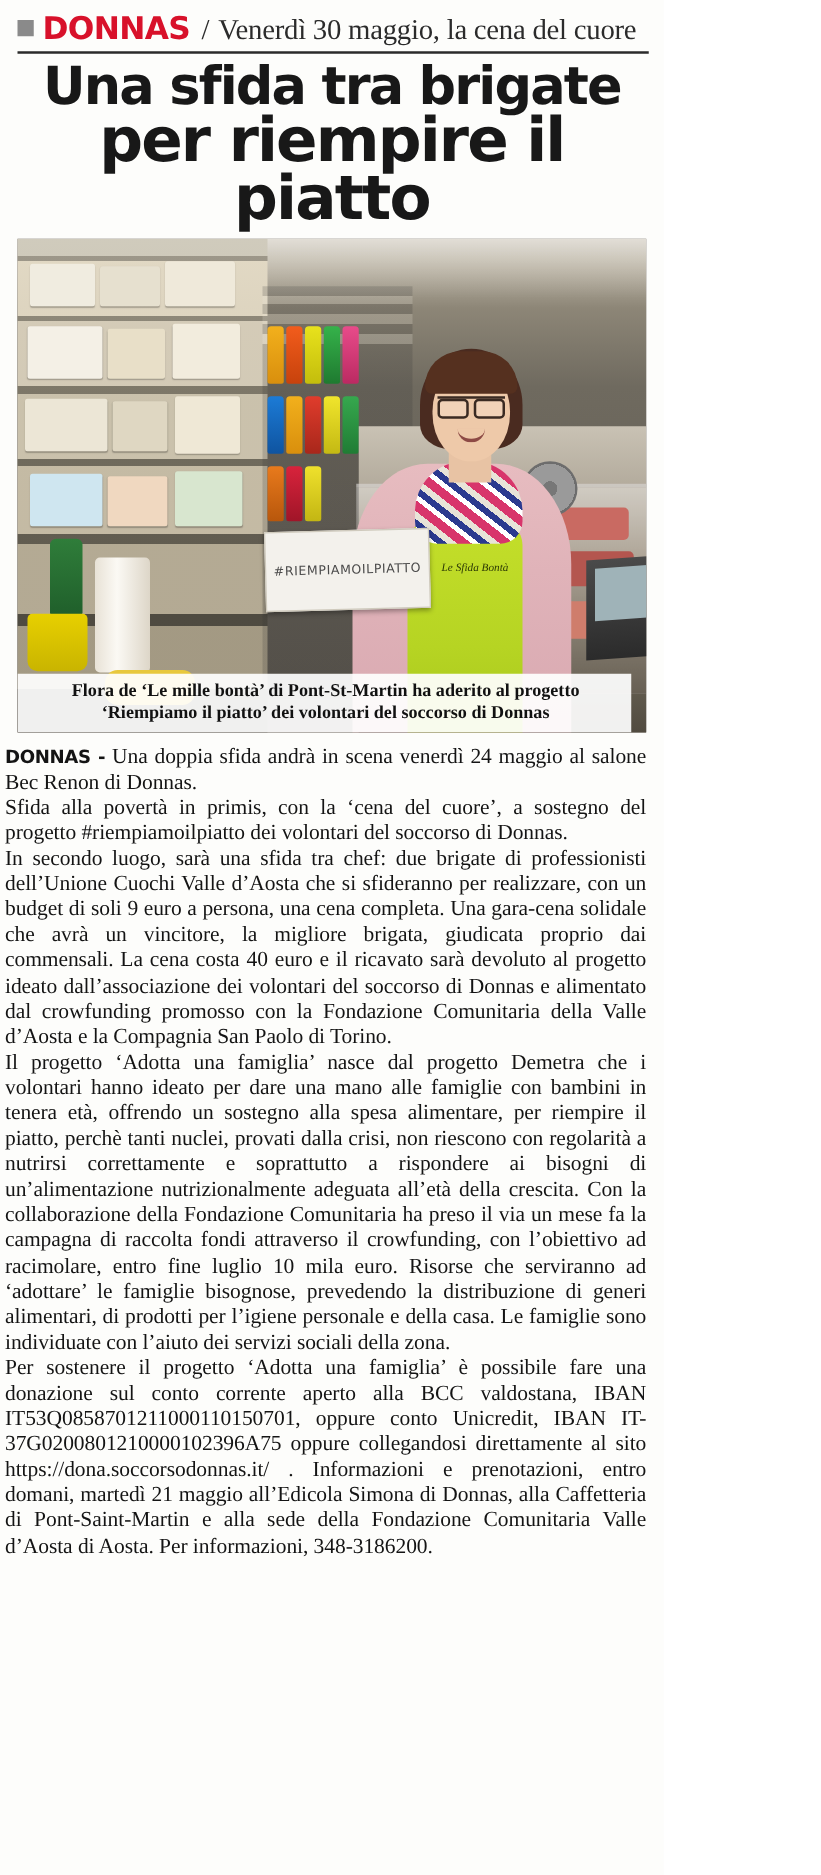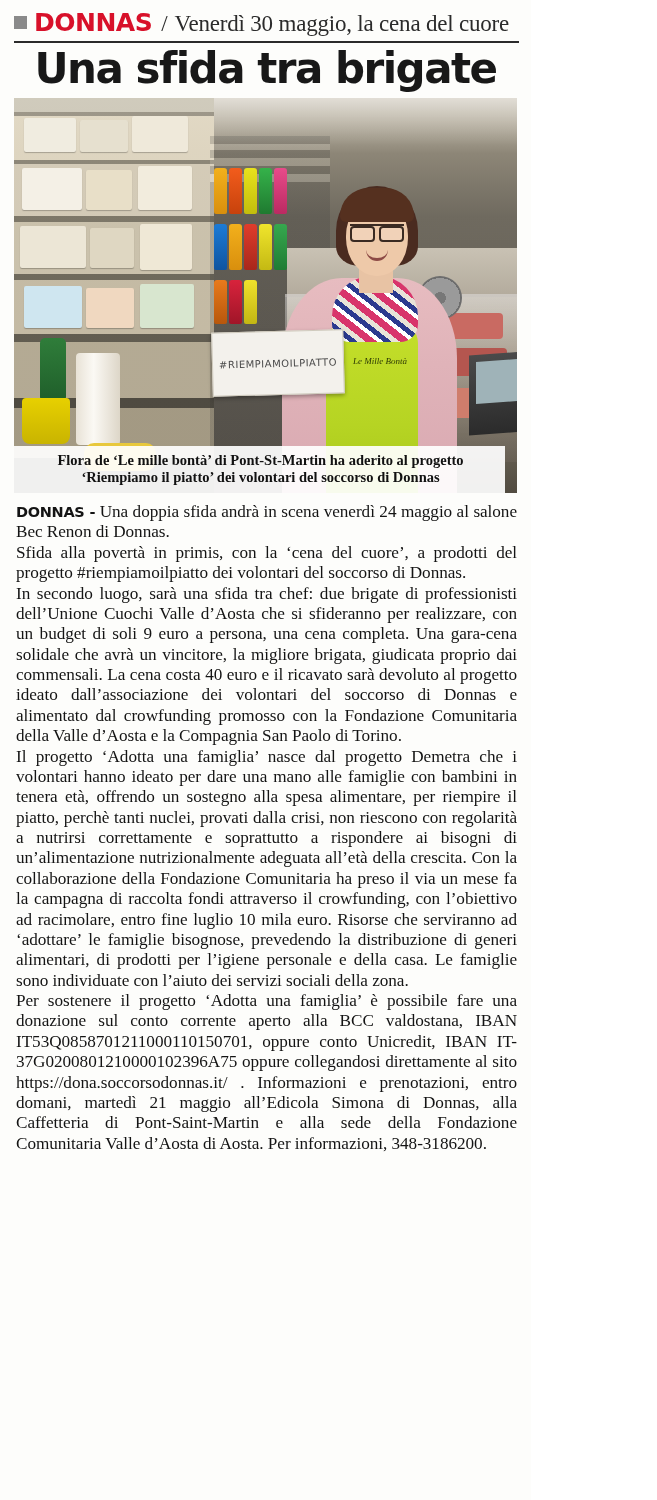--- a/index.html
+++ b/index.html
@@ -299,21 +299,21 @@
     font-weight: bold;
     font-size: 14.5px;
     line-height: 1.18;
     color: #111;
     text-align: center;
   }
   .caption-text .line { display: block; }
 
   
   .body-col {
-    margin: 9px 14px 0 16px;
+    margin: 9px 14px 0 4px;
     font-family: "Liberation Serif", serif;
     font-size: 17.2px;
     line-height: 1.185;
     text-align: justify;
     color: #141414;
     letter-spacing: -0.05px;
   }
   .body-col p { margin: 0 0 0 0; }
   .dateline {
     font-family: "DejaVu Sans", sans-serif;
@@ -338,20 +338,21 @@
   <div class="kicker-row">
     <span class="kicker-square"></span>
     <span class="kicker-section">DONNAS</span>
     <span class="kicker-sep">/</span>
     <span class="kicker-text">Venerdì 30 maggio, la cena del cuore</span>
   </div>
   <div class="rule"></div>
 
   <div class="headline">
     <span class="l1">Una sfida tra brigate</span>
+    <span class="l2">per riempire il piatto</span>
   </div>
 
   <div class="photo-wrap">
     <div class="photo"></div>
     <div class="shelf-left"></div>
 
     <div class="pkg" style="left:10px; top:20px; width:52px; height:34px; background:#f0ece0;"></div>
     <div class="pkg" style="left:66px; top:22px; width:48px; height:32px; background:#e6e0cf;"></div>
     <div class="pkg" style="left:118px; top:18px; width:56px; height:36px; background:#efe9da;"></div>
     <div class="pkg" style="left:8px; top:70px; width:60px; height:42px; background:#f4f0e6;"></div>
@@ -387,21 +388,21 @@
     <div class="meat" style="right:86px; top:252px; width:56px; height:26px; background:#e0b29a;"></div>
     <div class="meat" style="right:16px; top:290px; width:64px; height:30px; background:#cf7d6c;"></div>
     <div class="meat" style="right:88px; top:292px; width:52px; height:28px; background:#e8cbb4;"></div>
 
     <div class="register"></div>
     <div class="register-screen"></div>
     <div class="fan"></div>
 
     <div class="woman-body"></div>
     <div class="apron"></div>
-    <div class="apron-logo">Le Mille Bontà</div>
+    <div class="apron-logo">Le Sfida Bontà</div>
     <div class="scarf"></div>
     <div class="neck"></div>
     <div class="hair"></div>
     <div class="head"></div>
     <div class="hair-front"></div>
     <div class="glasses"></div>
     <div class="smile"></div>
     <div class="hand"></div>
 
     <div class="sign">
@@ -416,20 +417,20 @@
     <div class="caption-band">
       <div class="caption-text">
         <span class="line">Flora de ‘Le mille bontà’ di Pont-St-Martin ha aderito al progetto</span>
         <span class="line">‘Riempiamo il piatto’ dei volontari del soccorso di Donnas</span>
       </div>
     </div>
   </div>
 
   <div class="body-col">
     <p><span class="dateline">DONNAS -</span><span> Una doppia sfida andrà in scena venerdì 24 maggio al salone Bec Renon di Donnas.</span></p>
-    <p>Sfida alla povertà in primis, con la ‘cena del cuore’, a prodotti del progetto #riempiamoilpiatto dei volontari del soccorso di Donnas.</p>
+    <p>Sfida alla povertà in primis, con la ‘cena del cuore’, a sostegno del progetto #riempiamoilpiatto dei volontari del soccorso di Donnas.</p>
     <p>In secondo luogo, sarà una sfida tra chef: due brigate di professionisti dell’Unione Cuochi Valle d’Aosta che si sfideranno per realizzare, con un budget di soli 9 euro a persona, una cena completa. Una gara-cena solidale che avrà un vincitore, la migliore brigata, giudicata proprio dai commensali. La cena costa 40 euro e il ricavato sarà devoluto al progetto ideato dall’associazione dei volontari del soccorso di Donnas e alimentato dal crowfunding promosso con la Fondazione Comunitaria della Valle d’Aosta e la Compagnia San Paolo di Torino.</p>
     <p>Il progetto ‘Adotta una famiglia’ nasce dal progetto Demetra che i volontari hanno ideato per dare una mano alle famiglie con bambini in tenera età, offrendo un sostegno alla spesa alimentare, per riempire il piatto, perchè tanti nuclei, provati dalla crisi, non riescono con regolarità a nutrirsi correttamente e soprattutto a rispondere ai bisogni di un’alimentazione nutrizionalmente adeguata all’età della crescita.  Con la collaborazione della Fondazione Comunitaria ha preso il via un mese fa la campagna di raccolta fondi attraverso il crowfunding, con l’obiettivo ad racimolare, entro fine luglio 10 mila euro. Risorse che serviranno ad ‘adottare’ le famiglie bisognose, prevedendo la distribuzione di generi alimentari, di prodotti per l’igiene personale e della casa. Le famiglie sono individuate con l’aiuto dei servizi sociali della zona.</p>
     <p>Per sostenere il progetto ‘Adotta una famiglia’ è possibile fare una donazione sul conto corrente aperto alla BCC valdostana, IBAN IT53Q0858701211000110150701, oppure conto Unicredit, IBAN IT-37G0200801210000102396A75 oppure collegandosi direttamente al sito https://dona.soccorsodonnas.it/ . Informazioni e prenotazioni, entro domani, martedì 21 maggio all’Edicola Simona di Donnas, alla Caffetteria di Pont-Saint-Martin e alla sede della Fondazione Comunitaria Valle d’Aosta di Aosta. Per informazioni, 348-3186200.</p>
   </div>
 
 
 </div>
 
 </body></html>

